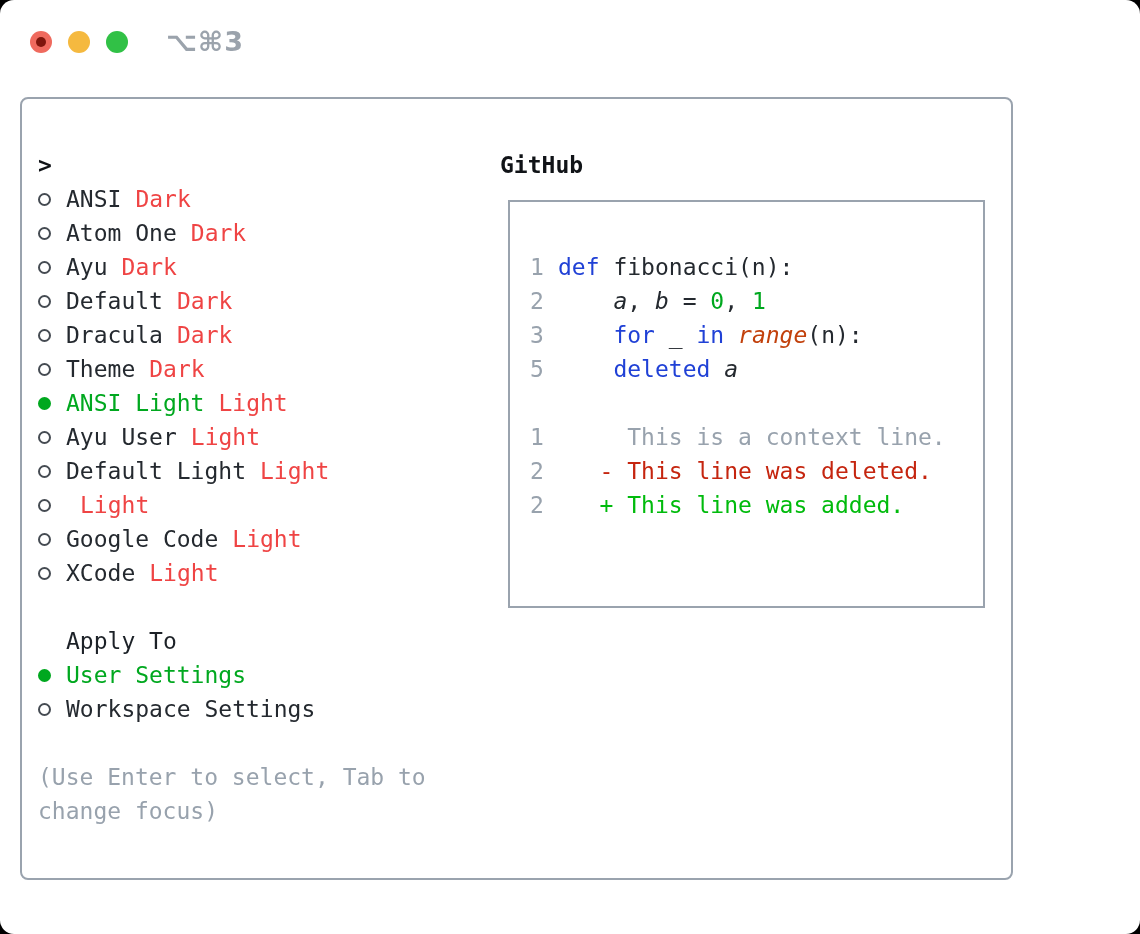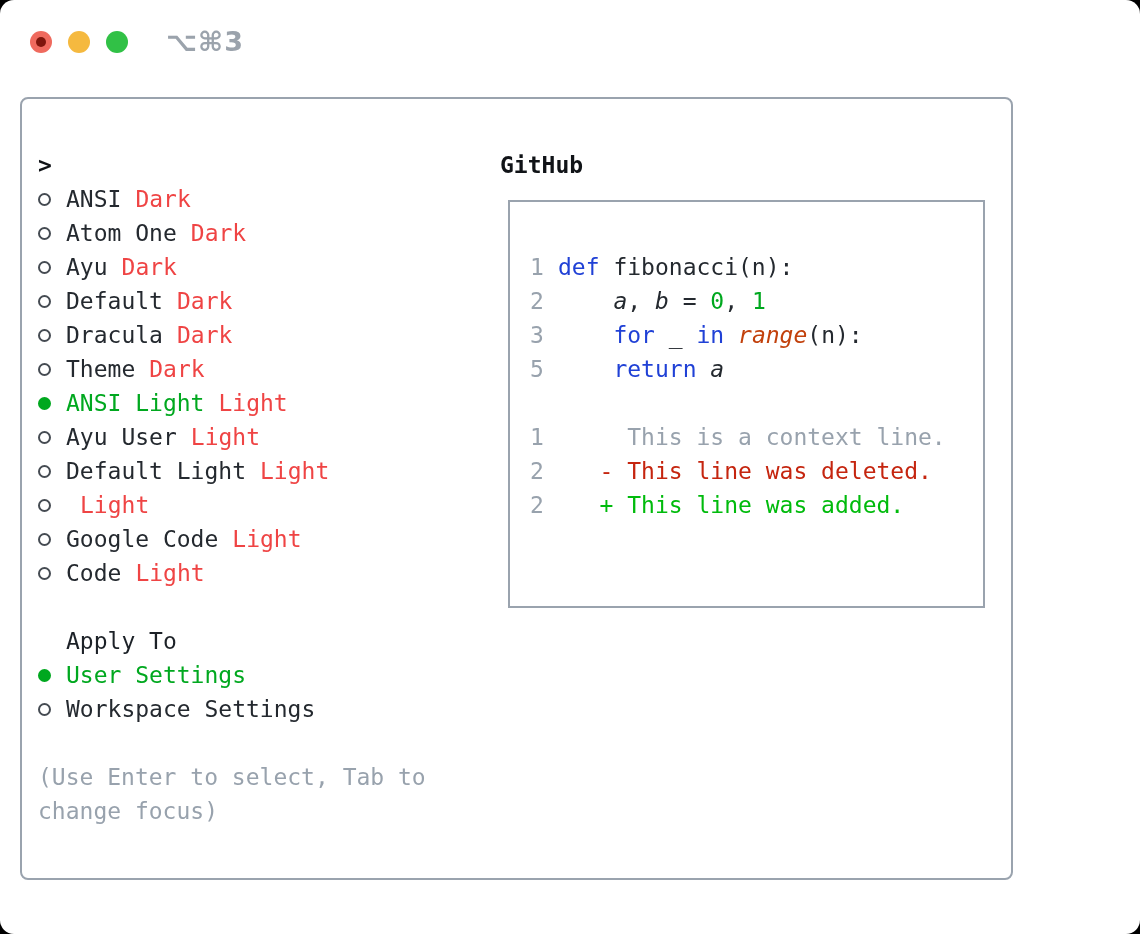--- a/index.html
+++ b/index.html
@@ -108,21 +108,21 @@
       <div class="row">
         <span class="marker"><span class="radio"></span></span>
         <span class="badge">Light</span>
       </div>
       <div class="row">
         <span class="marker"><span class="radio"></span></span>
         <span class="name">Google Code</span><span class="badge">Light</span>
       </div>
       <div class="row">
         <span class="marker"><span class="radio"></span></span>
-        <span class="name">Code</span><span class="badge">Light</span>
+        <span class="name">XCode</span><span class="badge">Light</span>
       </div>
 
       <div class="spacer"></div>
 
       <div class="row">
         <span class="marker"></span>
         <span class="apply-title">Apply To</span>
       </div>
       <div class="row selected">
         <span class="marker"><span class="radio"></span></span>
@@ -141,21 +141,21 @@
 
       <div class="preview-box">
 
         <div class="cline"><span class="ln">1</span><span class="kw">def</span><span class="pl"> fibonacci(n):</span></div>
 
         <div class="cline"><span class="ln">2</span><span class="pl">    </span><span class="var">a</span><span class="pl">, </span><span class="var">b</span><span class="pl"> = </span><span class="numlit">0</span><span class="pl">, </span><span class="numlit">1</span></div>
 
         <div class="cline"><span class="ln">3</span><span class="pl">    </span><span class="kw">for</span><span class="pl"> _ </span><span class="kw">in</span><span class="pl"> </span><span class="fn">range</span><span class="pl">(n):</span></div>
 
 
-        <div class="cline"><span class="ln">5</span><span class="pl">    </span><span class="kw">return</span><span class="pl"> </span><span class="var">a</span></div>
+        <div class="cline"><span class="ln">5</span><span class="pl">    </span><span class="kw">deleted</span><span class="pl"> </span><span class="var">a</span></div>
 
         <div class="cline"></div>
 
         <div class="cline"><span class="ln">1</span><span class="ctx">     This is a context line.</span></div>
 
         <div class="cline"><span class="ln">2</span><span class="del">   - This line was deleted.</span></div>
 
         <div class="cline"><span class="ln">2</span><span class="add">   + This line was added.</span></div>
 
       </div>

